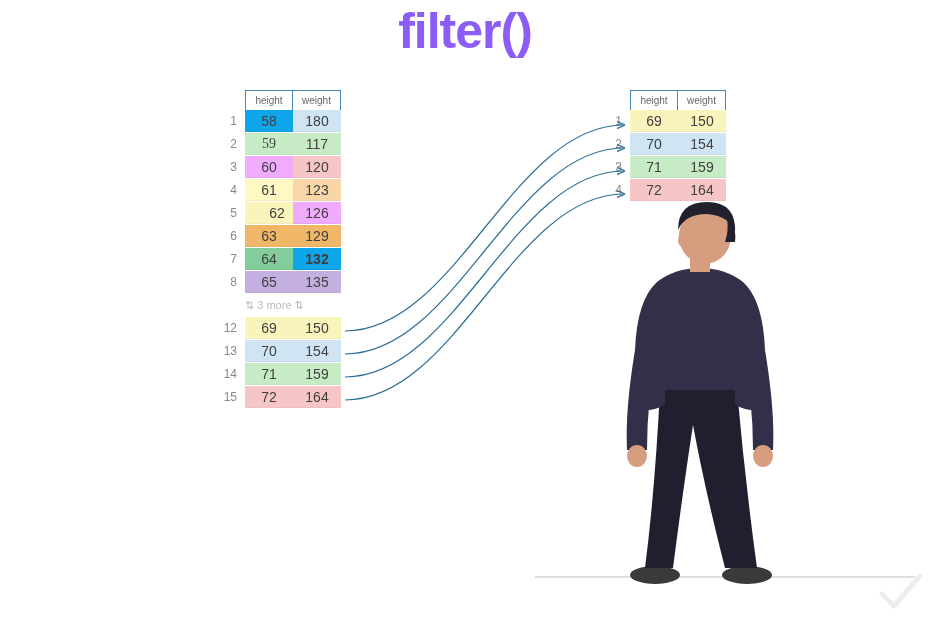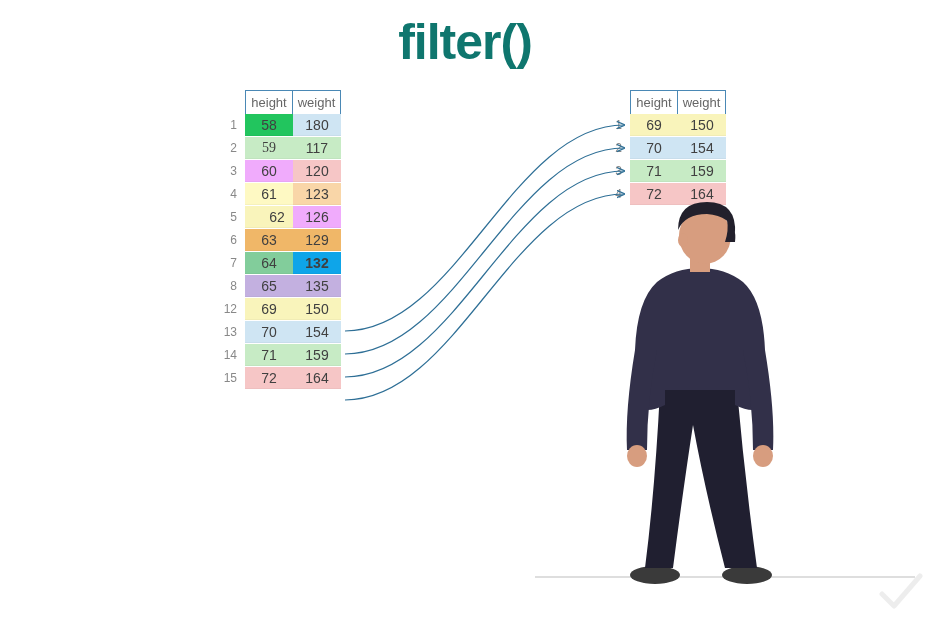--- a/index.html
+++ b/index.html
@@ -7,45 +7,45 @@
     margin: 0;
     width: 930px;
     height: 620px;
     background: #fff;
     font-family: Arial, Helvetica, sans-serif;
     position: relative;
     overflow: hidden;
   }
   .title {
     position: absolute;
-    top: 13px;
+    top: 2px;
     left: 50%;
     transform: translateX(-50%);
     font-family: "Segoe UI", Arial, sans-serif;
     font-size: 50px;
     font-weight: 800;
-    color: #0f766e;
+    color: #8b5cf6;
     letter-spacing: -1px;
   }
   .table-wrap {
     position: absolute;
     font-size: 14px;
     color: #555;
   }
   .table-wrap .col-headers {
     display: flex;
   }
   .table-wrap .rownum-spacer { width: 30px; }
   .table-wrap .hcell {
     width: 48px;
     text-align: center;
     padding: 4px 0;
     border: 1px solid #4a88b5;
     border-bottom: none;
-    font-size: 13px;
+    font-size: 10px;
     color: #666;
   }
   .table-wrap .hcell + .hcell { border-left: none; }
   .table-wrap .row {
     display: flex;
     align-items: center;
     height: 22px;
     margin-bottom: 1px;
   }
   .table-wrap .rownum {
@@ -107,21 +107,21 @@
 
 <div class="table-wrap" id="left-table" style="left:215px; top:90px;">
   <div class="col-headers">
     <div class="rownum-spacer"></div>
     <div class="hcell">height</div>
     <div class="hcell">weight</div>
   </div>
   <div id="left-body-top">
       <div class="row">
         <div class="rownum">1</div>
-        <div class="cell" style="background: #22c55e;">58</div>
+        <div class="cell" style="background: #0ea5e9;">58</div>
         <div class="cell" style="background: rgb(207, 229, 243);">180</div>
       </div>
       <div class="row">
         <div class="rownum">2</div>
         <div class="cell" style="background: rgb(199, 235, 197); font-family: Liberation Serif, serif;">59</div>
         <div class="cell" style="background: rgb(199, 235, 197);">117</div>
       </div>
       <div class="row">
         <div class="rownum">3</div>
         <div class="cell" style="background: #f0abfc;">60</div>
@@ -146,20 +146,24 @@
         <div class="rownum">7</div>
         <div class="cell" style="background: rgb(130, 205, 155); text-align: center;">64</div>
         <div class="cell" style="background: #0ea5e9; font-weight: bold;">132</div>
       </div>
       <div class="row">
         <div class="rownum">8</div>
         <div class="cell" style="background: rgb(195, 176, 224);">65</div>
         <div class="cell" style="background: rgb(195, 176, 224);">135</div>
       </div>
     </div>
+  <div class="row">
+    <div class="rownum"></div>
+    <div class="collapsed-note" style="width:96px;">⇅ 3 more ⇅</div>
+  </div>
   <div id="left-body-bottom">
       <div class="row">
         <div class="rownum">12</div>
         <div class="cell" style="background: rgb(249, 244, 187);">69</div>
         <div class="cell" style="background: rgb(249, 244, 187);">150</div>
       </div>
       <div class="row">
         <div class="rownum">13</div>
         <div class="cell" style="background: rgb(207, 229, 243);">70</div>
         <div class="cell" style="background: rgb(207, 229, 243);">154</div>

